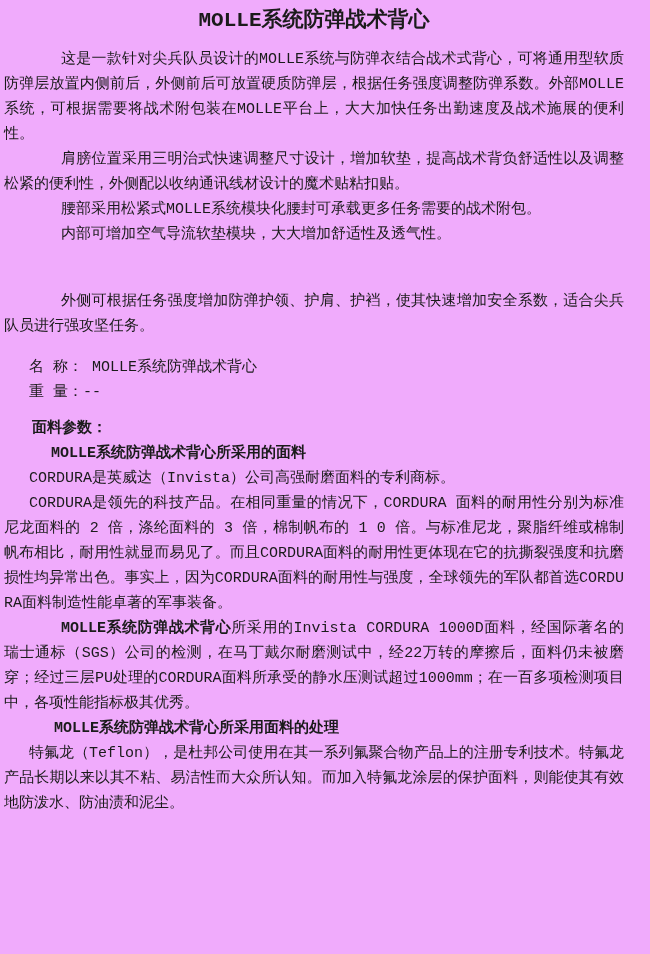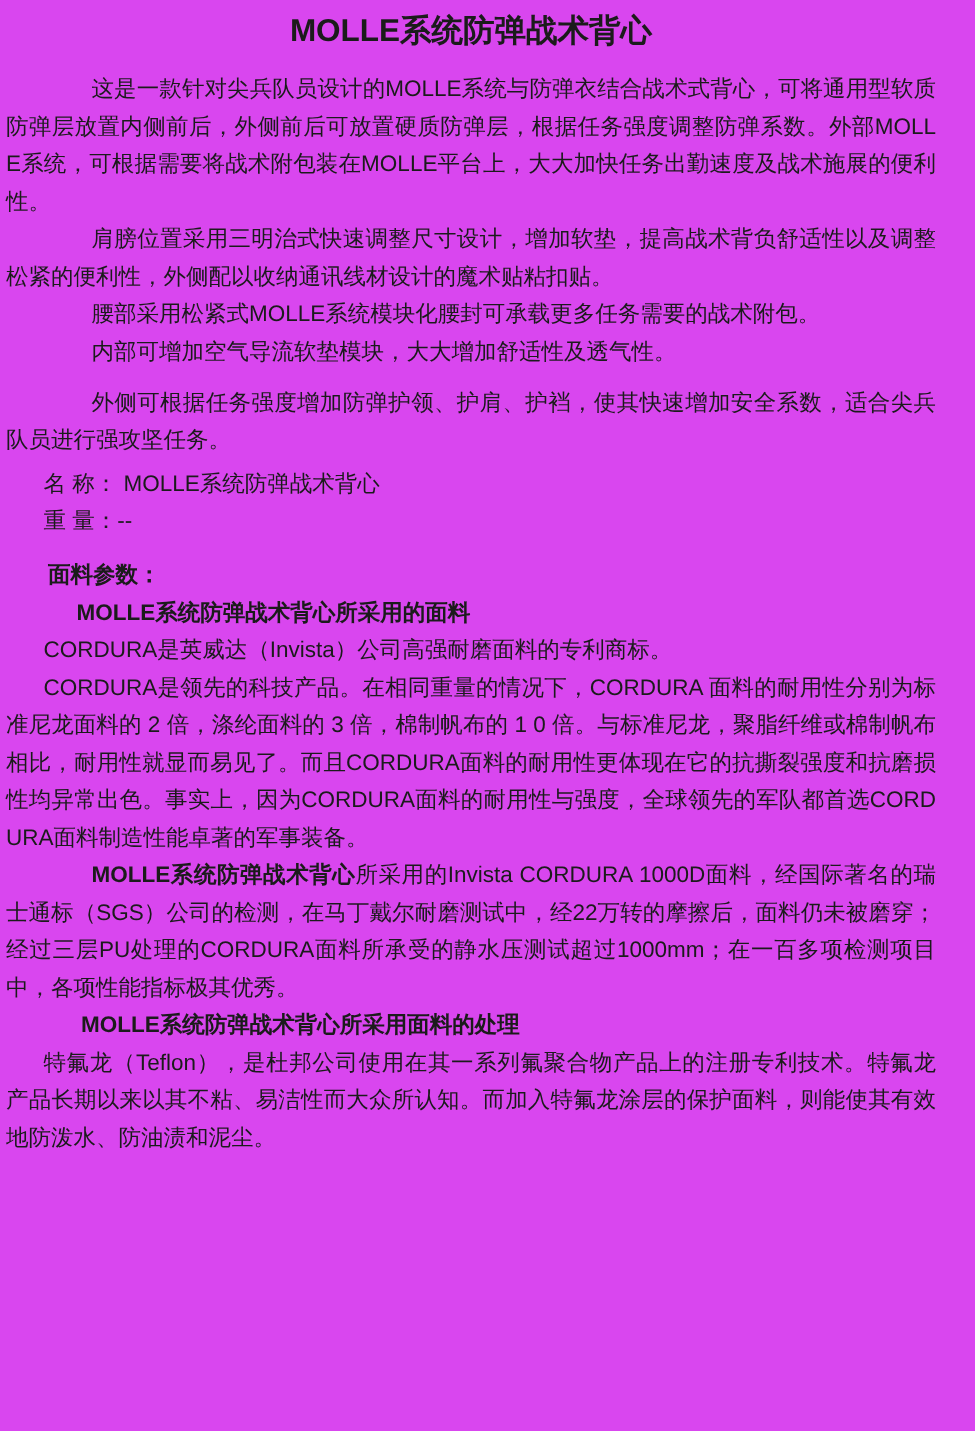--- a/index.html
+++ b/index.html
@@ -6,41 +6,41 @@
     margin: 0;
     padding: 0;
     background: #ffffff;
   }
   .page {
     width: 650px;
     height: 954px;
     overflow: hidden;
     box-sizing: border-box;
     padding: 5px 26px 0 4px;
-    background: #d946ef;
+    background: #f0abfc;
     color: #1b1b1b;
-    font-family: Liberation Sans, sans-serif;
+    font-family: Liberation Mono, monospace;
     font-size: 15px;
     line-height: 25px;
     text-align: justify;
     word-break: break-all;
   }
   .doc-title {
     font-size: 21px;
     line-height: 27px;
     font-weight: bold;
     text-align: center;
     margin: 2px 0 13px 0;
     word-break: keep-all;
   }
   p { margin: 0; }
   .ind-a { text-indent: 57px; }   
   .ind-b { text-indent: 25px; }   
-  .gap-line { margin-top: 9px; } 
-  .specs { margin-top: 4px; }
+  .gap-line { margin-top: 42px; } 
+  .specs { margin-top: 16px; }
   .fabric { margin-top: 11px; }
   .fabric-heading { text-indent: 28px; font-weight: bold; }
   .fabric-sub1 { text-indent: 47px; font-weight: bold; }
   .fabric-sub2 { text-indent: 50px; font-weight: bold; }
   .bold-lead { font-weight: bold; }
 </style>
 </head>
 <body>
 
 <div class="page">

